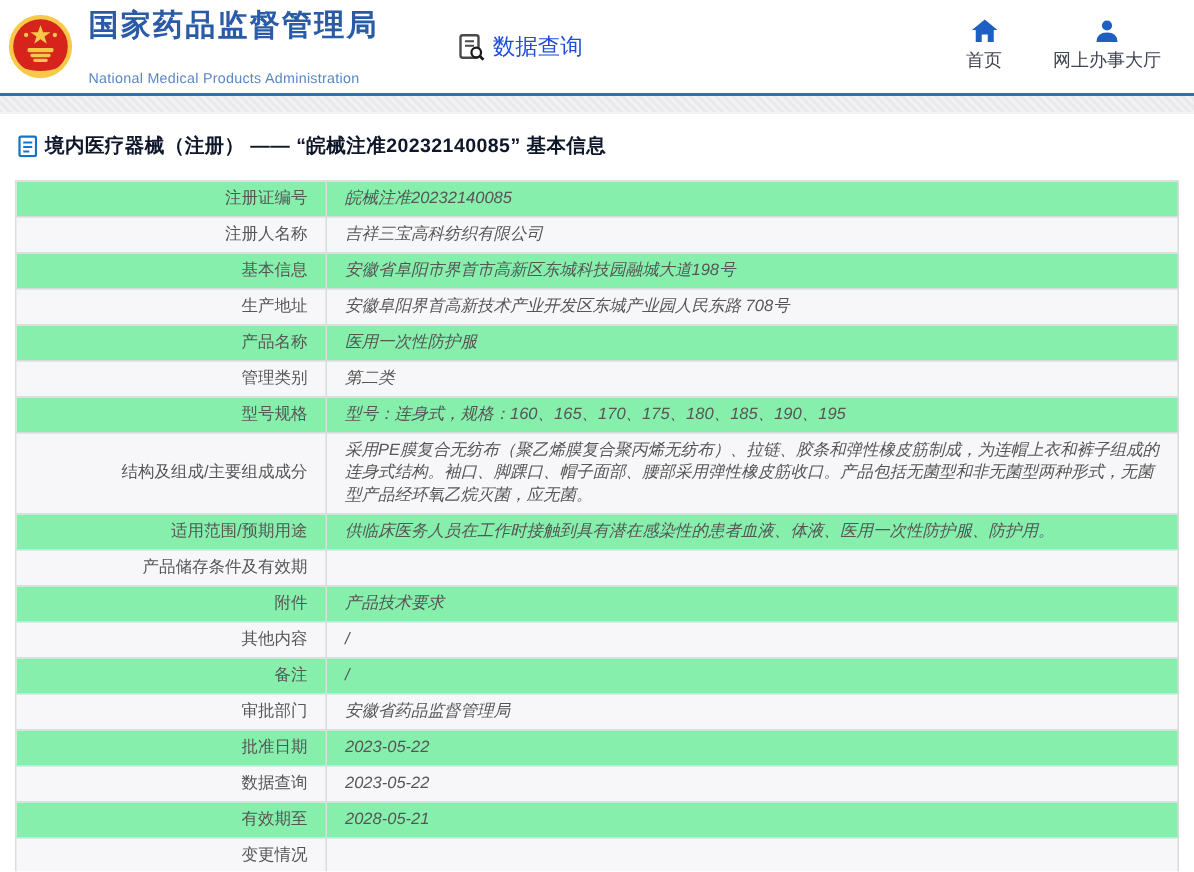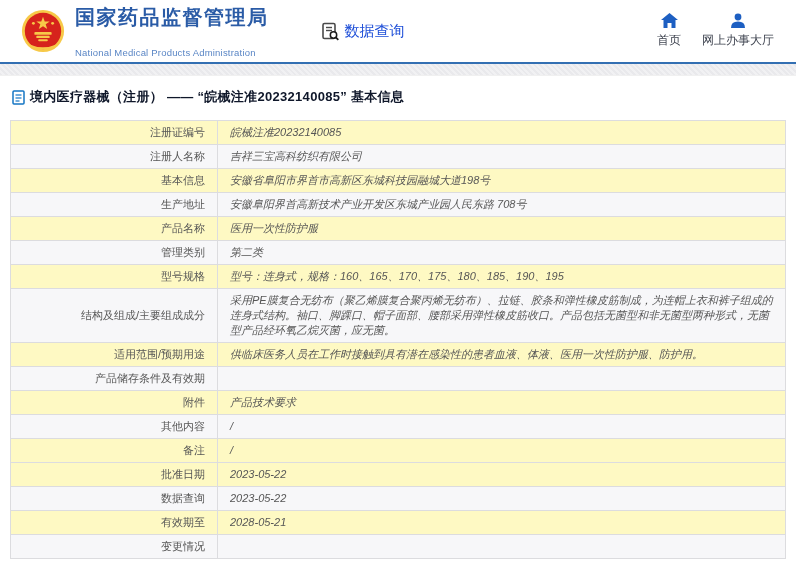--- a/index.html
+++ b/index.html
@@ -1,49 +1,49 @@
 <!DOCTYPE html>
 <html><head>
 <meta charset="utf-8">
 <style>
   * { box-sizing: border-box; margin: 0; padding: 0; }
   html,body { width: 796px; height: 581px; background: #fff;
     font-family: "Liberation Sans", "DejaVu Sans", sans-serif; }
   .page { width: 796px; height: 581px; overflow: hidden; background: #fff; }
 
   
-  .header { display: flex; align-items: center; height: 62px; padding: 0 14px 0 20px; background:#fff; }
+  .header { display: flex; align-items: center; height: 62px; padding: 0 14px 0 4px; background:#fff; }
   .emblem { width: 46px; height: 46px; flex: 0 0 auto; }
   .brand { margin-left: 9px; }
   .brand-cn { font-size: 20px; font-weight: bold; color: #2a5ba6; letter-spacing: 1.5px; line-height: 24px; }
   .brand-en { font-size: 9.5px; color: #5a86c5; margin-top: 18px; letter-spacing: 0.2px; }
   .section { display: flex; align-items: center; margin-left: 52px; color: #1d4ed8; font-size: 15px; }
   .section svg { margin-right: 5px; }
   .header-spacer { flex: 1; }
-  .nav { display: flex; gap: 21px; padding-right: 8px; }
+  .nav { display: flex; gap: 34px; padding-right: 8px; }
   .nav-item { display: flex; flex-direction: column; align-items: center; cursor: pointer; }
   .nav-item svg { margin-bottom: 4px; }
   .nav-label { font-size: 12px; color: #3f4450; white-space: nowrap; }
 
   .blue-line { height: 2px; background: #336fb2; }
   .gray-band { height: 12px; background: repeating-linear-gradient(45deg,#e9e9ec 0 2px,#f1f1f3 2px 4px); border-bottom: 1px solid #f0f0f0; }
 
   
   .crumb-bar { display: flex; align-items: center; height: 42px; padding: 0 12px; background: #fff; }
   .crumb-bar svg { margin-right: 5px; flex: 0 0 auto; }
   .crumb-text { font-size: 13px; font-weight: bold; color: #0f172a; letter-spacing: 0.3px; }
 
   
   .table-wrap { padding: 2px 10px 0 10px; }
   table.info { width: 100%; border-collapse: collapse; border: 1px solid #c6c6c9; }
   table.info td { border: 1px solid #dcdcdf; font-size: 11px; color: #565656; padding: 4px 12px; line-height: 15px; vertical-align: middle; }
   td.cell-label { width: 207px; text-align: right; white-space: nowrap; }
   td.cell-value { text-align: left; font-style: italic; }
   tr.even { background: #f7f7f9; }
-  tr.odd  { background: #fef9c3; }
+  tr.odd  { background: #86efac; }
 </style>
 </head>
 <body>
 
 <div class="page">
 
   <div class="header">
     <svg class="emblem" viewBox="0 0 48 48">
       <circle cx="24" cy="24" r="22" fill="#f7c948"></circle>
       <circle cx="24" cy="24" r="19" fill="#d6231c"></circle>
@@ -187,20 +187,27 @@
     </td>
     <td class="cell-value"><span>/</span></td>
   </tr>
           <tr class="odd">
     <td class="cell-label">
       
       <span class="label-text">备注</span>
     </td>
     <td class="cell-value"><span>/</span></td>
   </tr>
+          <tr class="even">
+    <td class="cell-label">
+      
+      <span class="label-text">审批部门</span>
+    </td>
+    <td class="cell-value"><span>安徽省药品监督管理局</span></td>
+  </tr>
           <tr class="odd">
     <td class="cell-label">
       
       <span class="label-text">批准日期</span>
     </td>
     <td class="cell-value"><span>2023-05-22</span></td>
   </tr>
           <tr class="even">
     <td class="cell-label">
       

